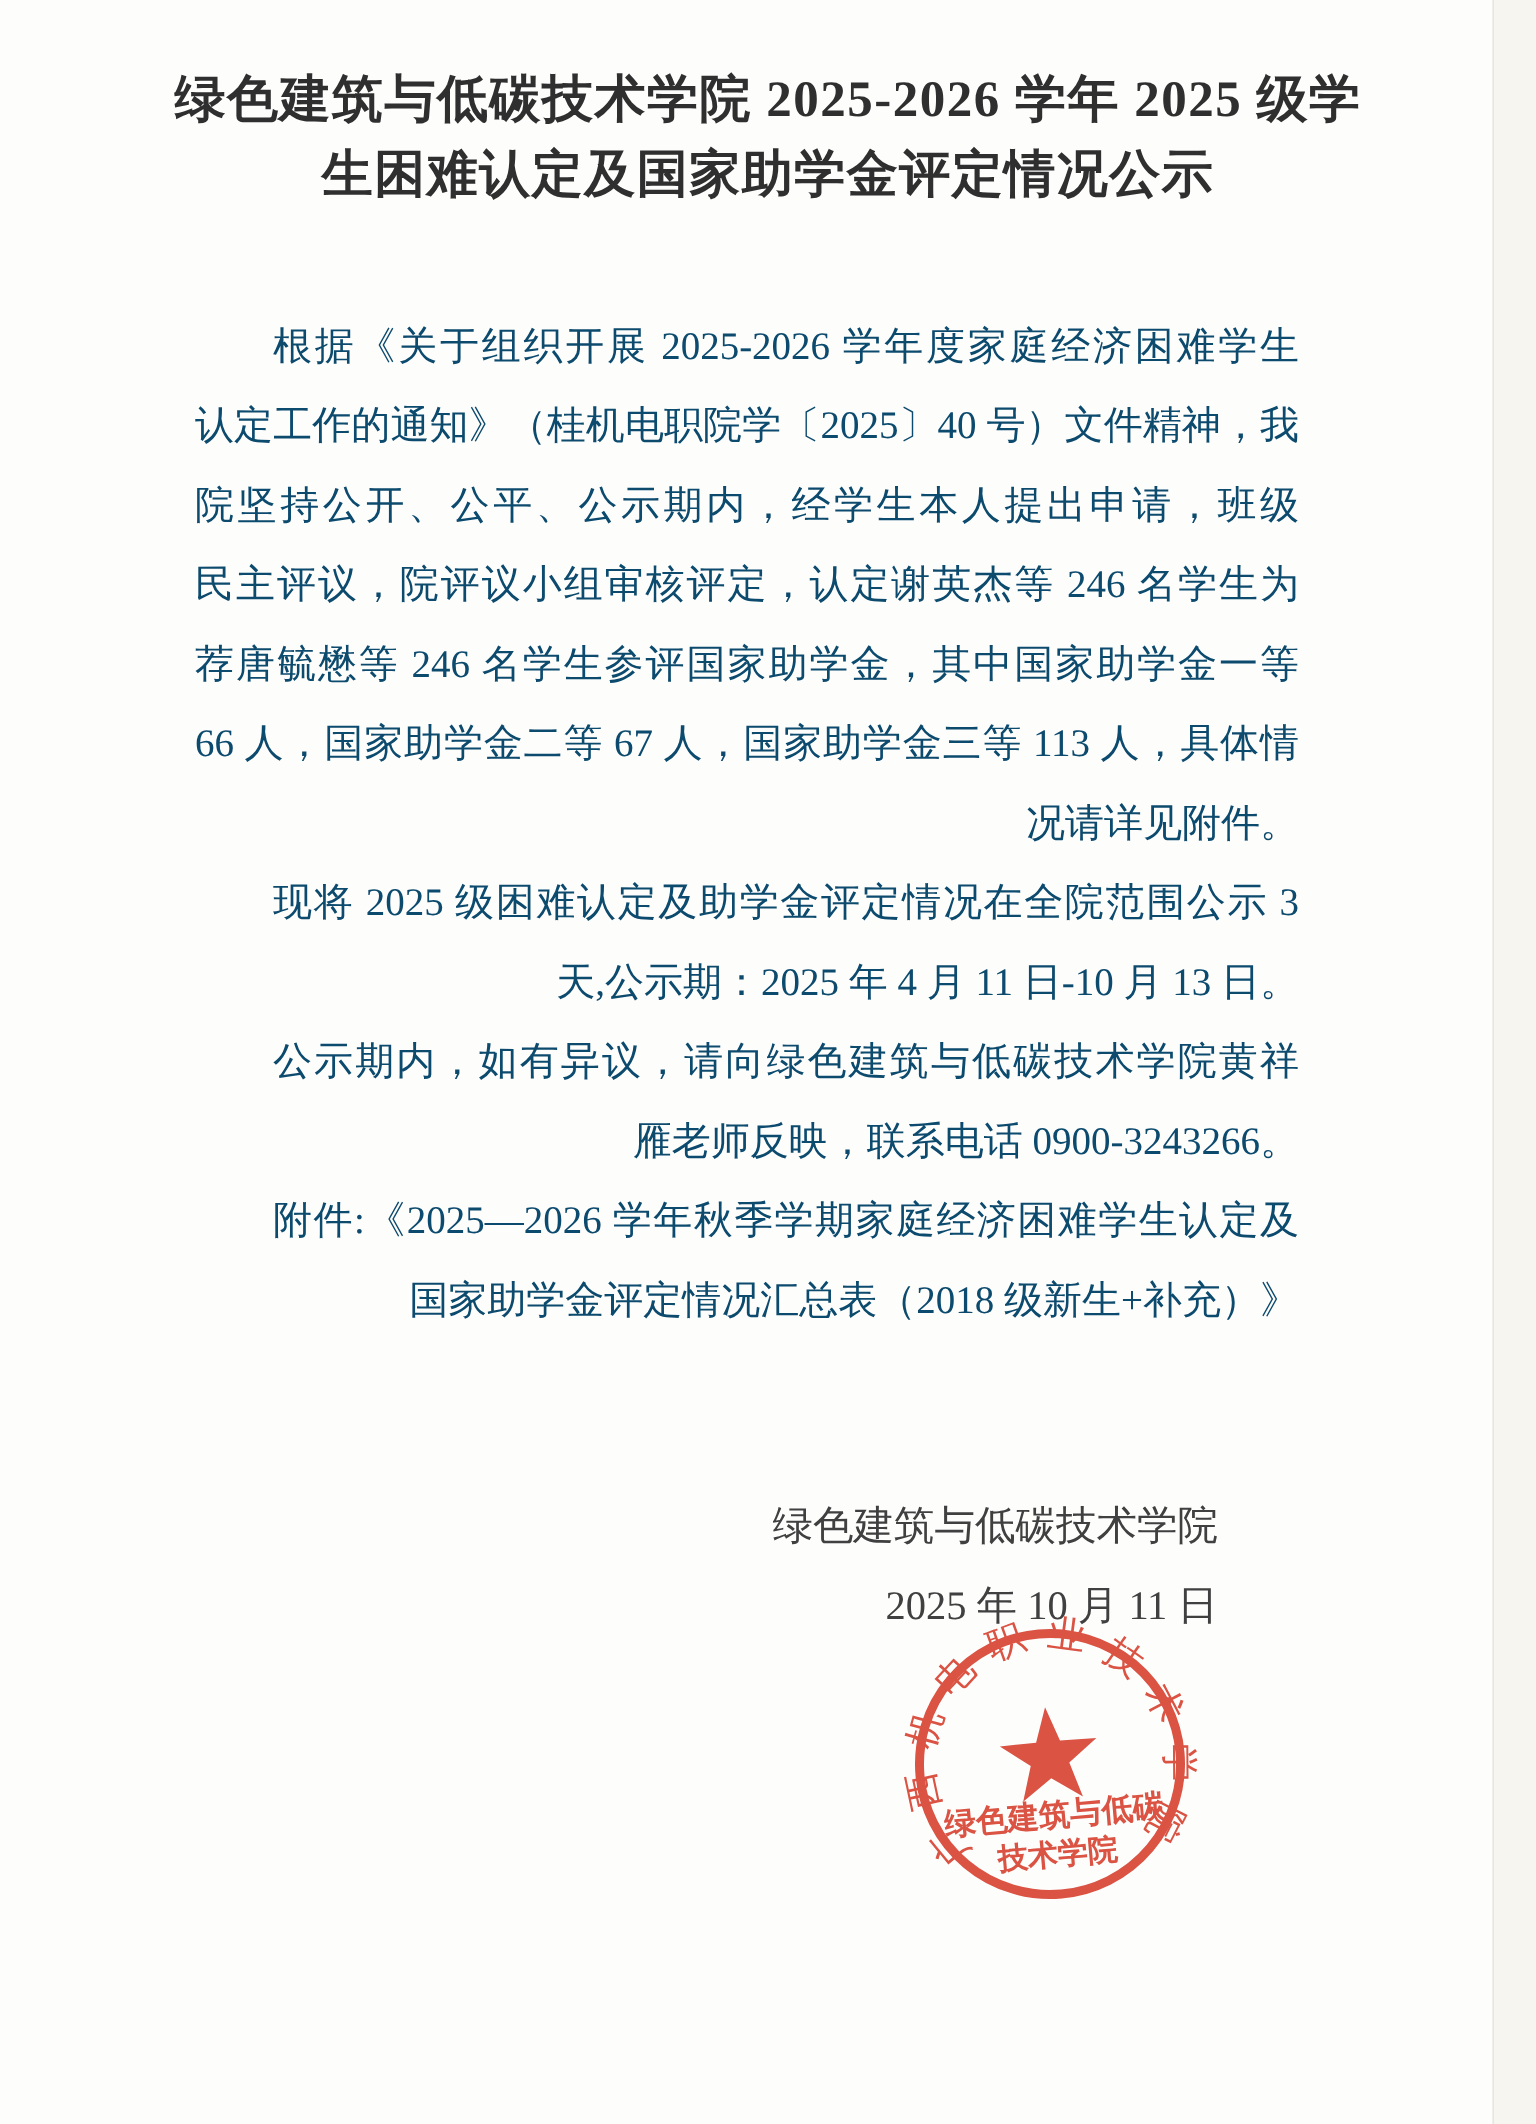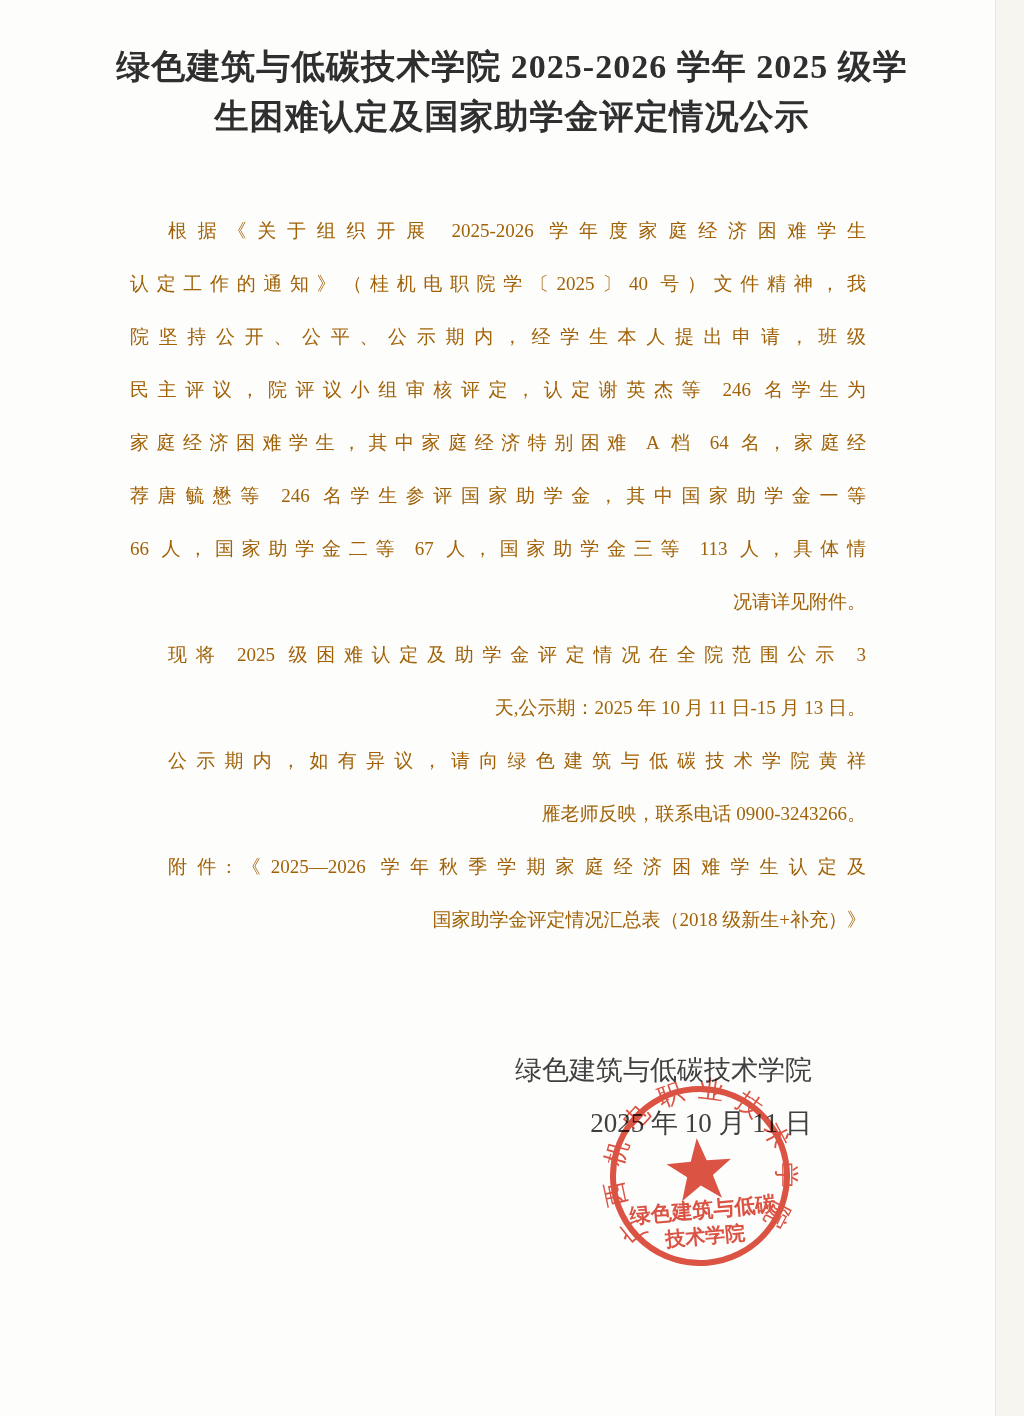--- a/index.html
+++ b/index.html
@@ -27,22 +27,22 @@
     text-align: center;
     font-weight: bold;
     font-size: 34px;
     line-height: 50px;
     color: #2f2f2f;
     letter-spacing: 1px;
   }
   .body-block {
     margin: 62px 0 0 130px;
     width: 736px;
-    font-size: 19px;
-    color: #a16207;
+    font-size: 26px;
+    color: #0c4a6e;
   }
   .body-block .line {
     height: 53px;
     line-height: 53px;
     white-space: nowrap;
     text-align: right;
   }
   .body-block .line.just {
     white-space: normal;
     text-align: justify;
@@ -80,26 +80,25 @@
   <div class="title-block">
     <div>绿色建筑与低碳技术学院 2025-2026 学年 2025 级学</div>
     <div>生困难认定及国家助学金评定情况公示</div>
   </div>
 
   <div class="body-block">
       <div class="line first just">根据《关于组织开展 2025-2026 学年度家庭经济困难学生</div>
       <div class="line just">认定工作的通知》（桂机电职院学〔2025〕40 号）文件精神，我</div>
       <div class="line just">院坚持公开、公平、公示期内，经学生本人提出申请，班级</div>
       <div class="line just">民主评议，院评议小组审核评定，认定谢英杰等 246 名学生为</div>
-      <div class="line just">家庭经济困难学生，其中家庭经济特别困难 A 档 64 名，家庭经</div>
       <div class="line just">荐唐毓懋等 246 名学生参评国家助学金，其中国家助学金一等</div>
       <div class="line just">66 人，国家助学金二等 67 人，国家助学金三等 113 人，具体情</div>
       <div class="line">况请详见附件。</div>
       <div class="line first just">现将 2025 级困难认定及助学金评定情况在全院范围公示 3</div>
-      <div class="line">天,公示期：2025 年 10 月 11 日-15 月 13 日。</div>
+      <div class="line">天,公示期：2025 年 4 月 11 日-10 月 13 日。</div>
       <div class="line first just">公示期内，如有异议，请向绿色建筑与低碳技术学院黄祥</div>
       <div class="line">雁老师反映，联系电话 0900-3243266。</div>
       <div class="line first just">附件:《2025—2026 学年秋季学期家庭经济困难学生认定及</div>
       <div class="line">国家助学金评定情况汇总表（2018 级新生+补充）》</div>
     </div>
 
   <div class="sign-block">
     <div>绿色建筑与低碳技术学院</div>
     <div>2025 年 10 月 11 日</div>
   </div>

